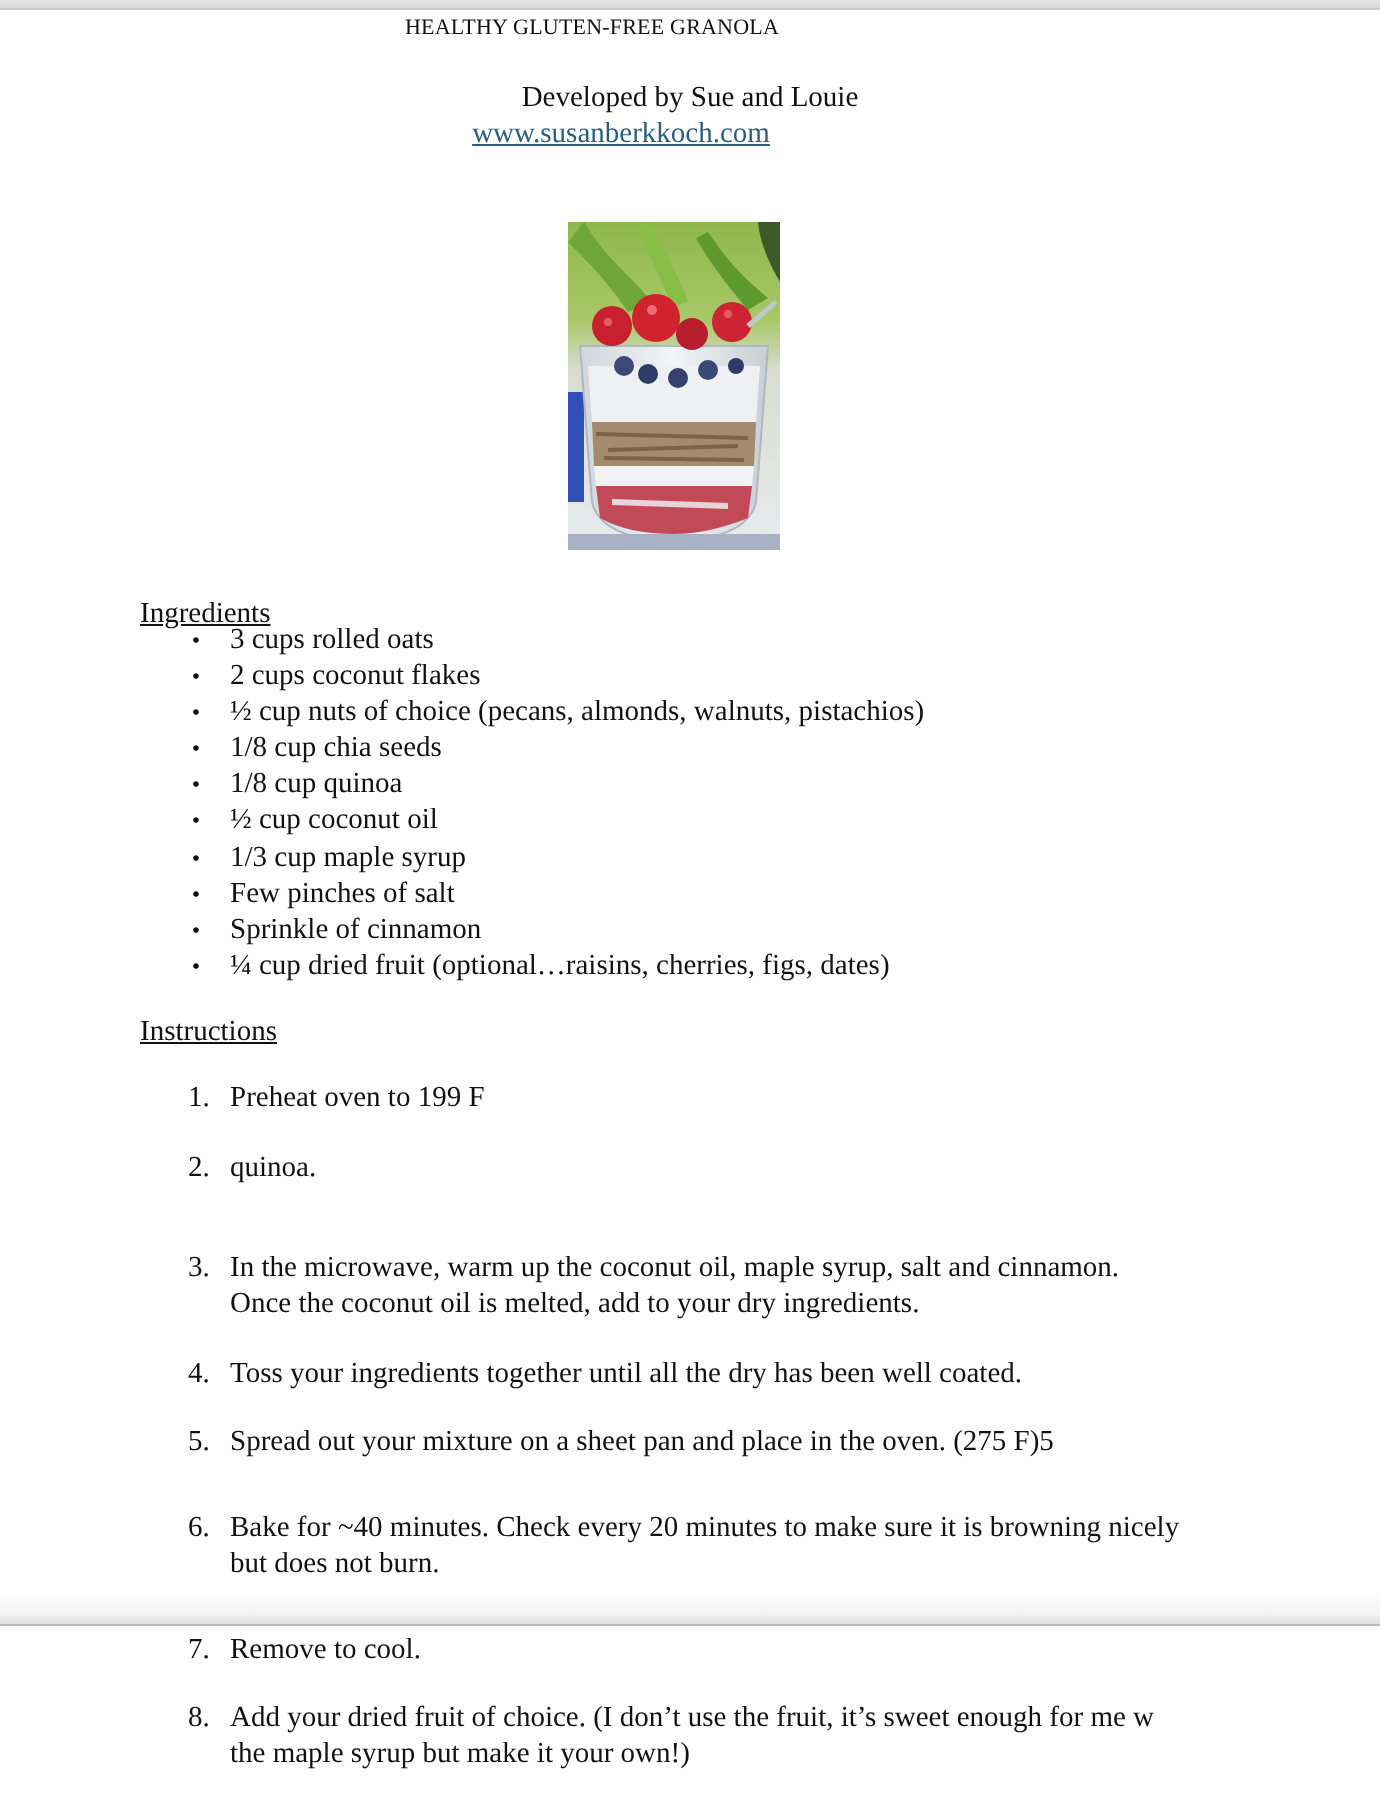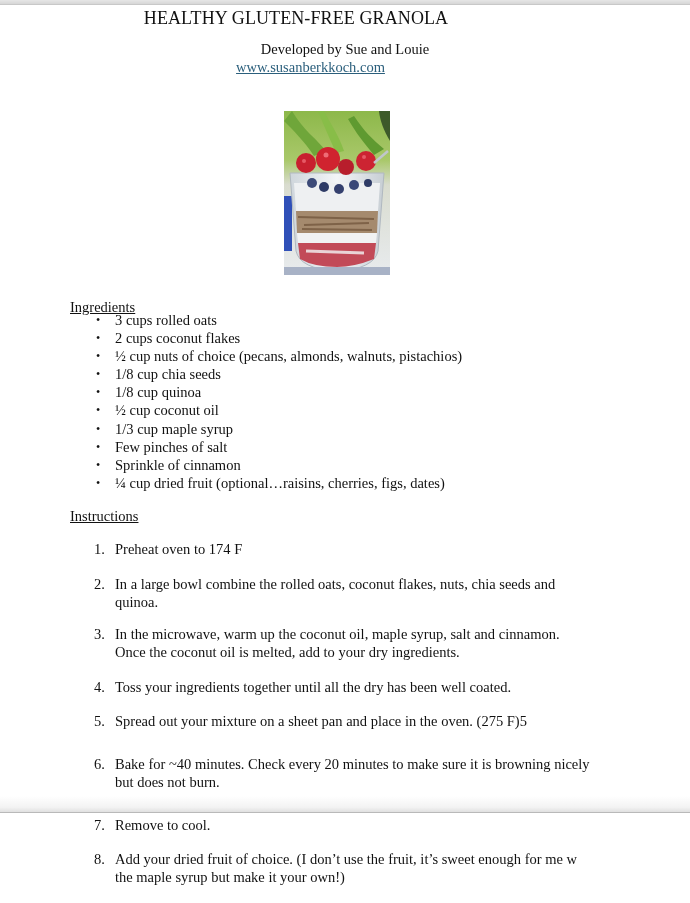--- a/index.html
+++ b/index.html
@@ -3,21 +3,21 @@
 <meta charset="utf-8">
 <style>
   * { margin: 0; padding: 0; box-sizing: border-box; }
   html, body { width: 690px; height: 903px; background: #ffffff; overflow: hidden; }
   body { position: relative; font-family: "Liberation Serif", "DejaVu Serif", serif; color: #111111; font-size: 14.5px; }
 
   .top-band { position: absolute; left: 0; top: 0; width: 690px; height: 5px; background: linear-gradient(#e6e6e6, #d6d6d6); border-bottom: 1px solid #c8c8c8; }
 
   .page-break { position: absolute; left: 0; top: 796px; width: 690px; height: 17px; background: linear-gradient(#ffffff 0%, #f3f3f3 70%, #e0e0e0 100%); border-bottom: 1.5px solid #b9b9b9; }
 
-  .title { position: absolute; left: 0; width: 592px; top: 8px; text-align: center; font-size: 18px; letter-spacing: 0.1px; }
+  .title { position: absolute; left: 0; width: 592px; top: 8px; text-align: center; font-size: 11px; letter-spacing: 0.1px; }
   .dev { position: absolute; left: 0; width: 690px; top: 41px; text-align: center; }
   .link { position: absolute; left: 0; width: 621px; top: 59px; text-align: center; }
   .link a { color: #2b5f7c; text-decoration: underline; text-decoration-color: #2b5f7c; }
 
   .photo { position: absolute; left: 284px; top: 111px; width: 106px; height: 164px; overflow: hidden; background: #e9ecef; }
   .photo svg { display: block; }
 
   .heading { position: absolute; left: 70px; text-decoration: underline; }
 
   .bullets { position: absolute; left: 0; top: 311px; list-style: none; }
@@ -109,27 +109,26 @@
   <li><span class="dot">•</span><span>Sprinkle of cinnamon</span></li>
   <li><span class="dot">•</span><span>¼ cup dried fruit (optional…raisins, cherries, figs, dates)</span></li>
 </ul>
 
 <div class="heading" style="top:508px;text-align:center;">Instructions</div>
 
 <div>
   <div class="step" style="top:541px;">
     <span class="num">1.</span>
     <div class="txt">
-        <div>Preheat oven to 174 F</div>
+        <div>Preheat oven to 199 F</div>
       </div>
   </div>
   <div class="step" style="top:576px;">
     <span class="num">2.</span>
     <div class="txt">
-        <div>In a large bowl combine the rolled oats, coconut flakes, nuts, chia seeds and</div>
         <div>quinoa.</div>
       </div>
   </div>
   <div class="step" style="top:626px;">
     <span class="num">3.</span>
     <div class="txt">
         <div>In the microwave, warm up the coconut oil, maple syrup, salt and cinnamon.</div>
         <div>Once the coconut oil is melted, add to your dry ingredients.</div>
       </div>
   </div>

